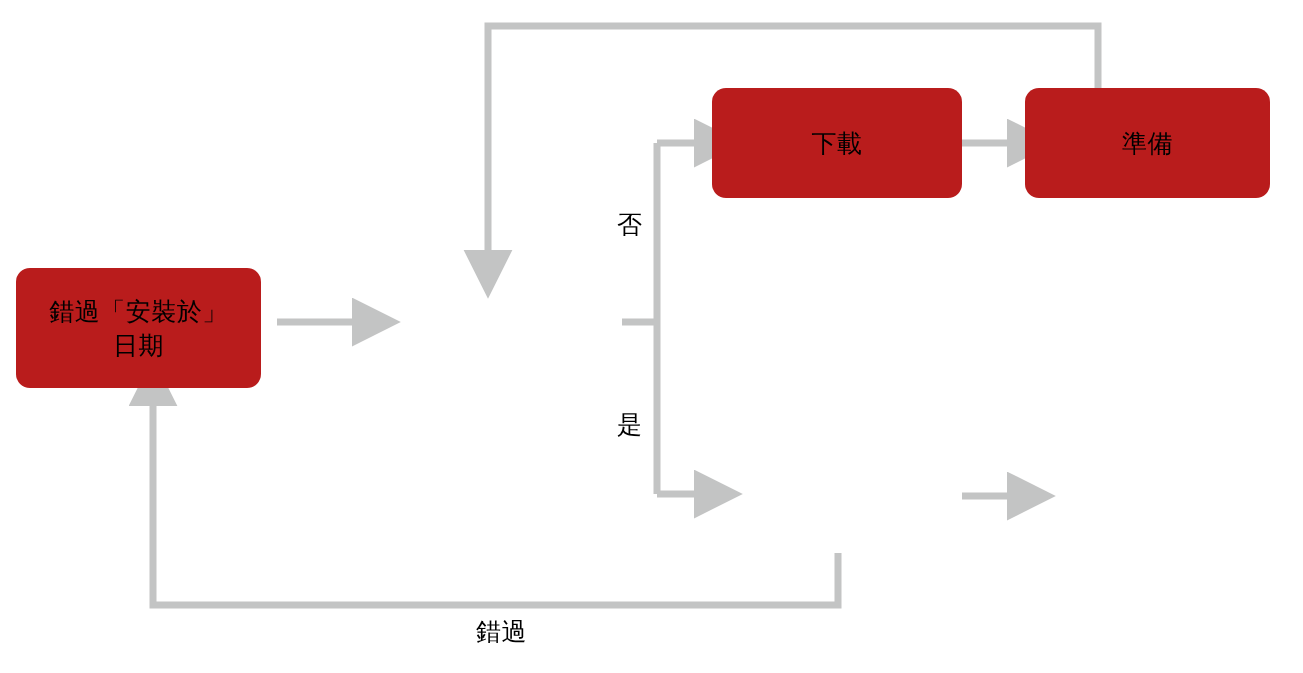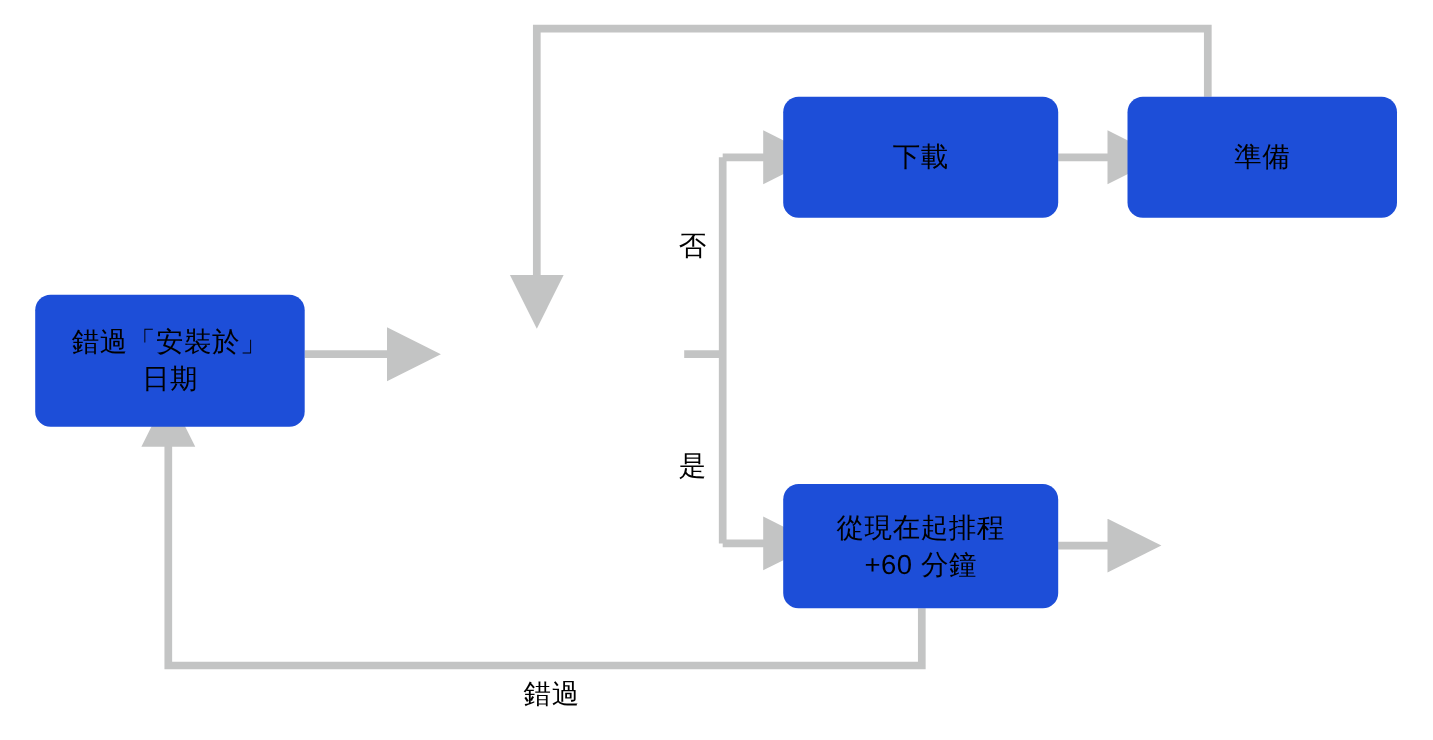--- a/index.html
+++ b/index.html
@@ -18,21 +18,21 @@
   #connector-layer {
     position: absolute;
     left: 0;
     top: 0;
     width: 1303px;
     height: 673px;
   }
   .node {
     position: absolute;
     box-sizing: border-box;
-    background: #1d4ed8;
+    background: #b91c1c;
     border-radius: 14px;
     display: flex;
     align-items: center;
     justify-content: center;
     text-align: center;
     color: #000000;
     font-size: 25px;
     line-height: 1.36;
     white-space: pre-line;
     letter-spacing: 0.5px;
@@ -76,30 +76,28 @@
 
     <path d="M1098,88 L1098,26 L488,26 L488,254" fill="none" stroke="#c3c4c4" stroke-width="7" marker-end="url(#arrow-down)"></path>
 
     <path d="M657,494 L698,494" fill="none" stroke="#c3c4c4" stroke-width="7" marker-end="url(#arrow-right)"></path>
 
     <path d="M962,496 L1011,496" fill="none" stroke="#c3c4c4" stroke-width="7" marker-end="url(#arrow-right)"></path>
 
     <path d="M838,553 L838,605 L153,605 L153,402" fill="none" stroke="#c3c4c4" stroke-width="7" marker-end="url(#arrow-up)"></path>
   </svg>
 
-  <div class="node" style="left:32px; top:268px; width:245px; height:120px;">錯過「安裝於」
+  <div class="node" style="left:16px; top:268px; width:245px; height:120px;">錯過「安裝於」
 日期</div>
 
 
   <div class="node" style="left:712px; top:88px; width:250px; height:110px;">下載</div>
 
   <div class="node" style="left:1025px; top:88px; width:245px; height:110px;">準備</div>
 
-  <div class="node" style="left:712px; top:440px; width:250px; height:113px;">從現在起排程
-+60 分鐘</div>
 
 
   <div class="edge-label" style="left:617px; top:212px;">否</div>
 
   <div class="edge-label" style="left:617px; top:412px;">是</div>
 
   <div class="edge-label" style="left:476px; top:619px;">錯過</div>
 
 </div>
 

